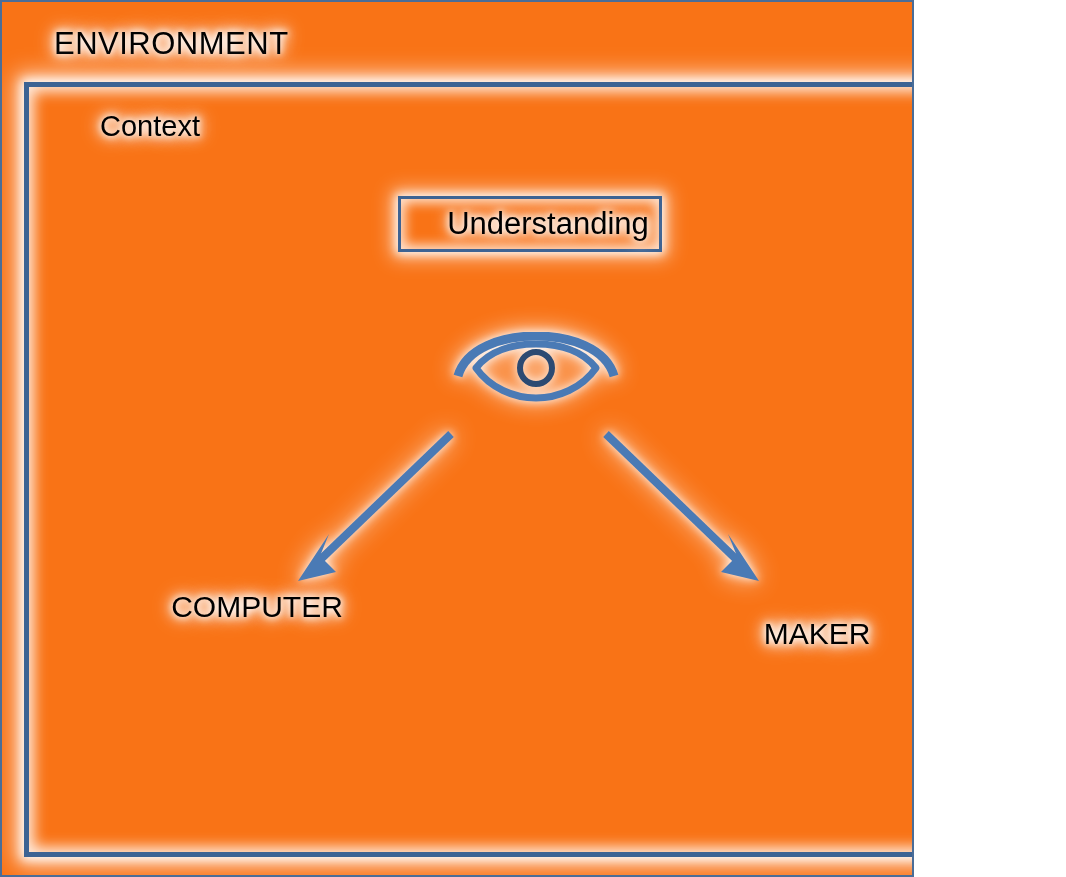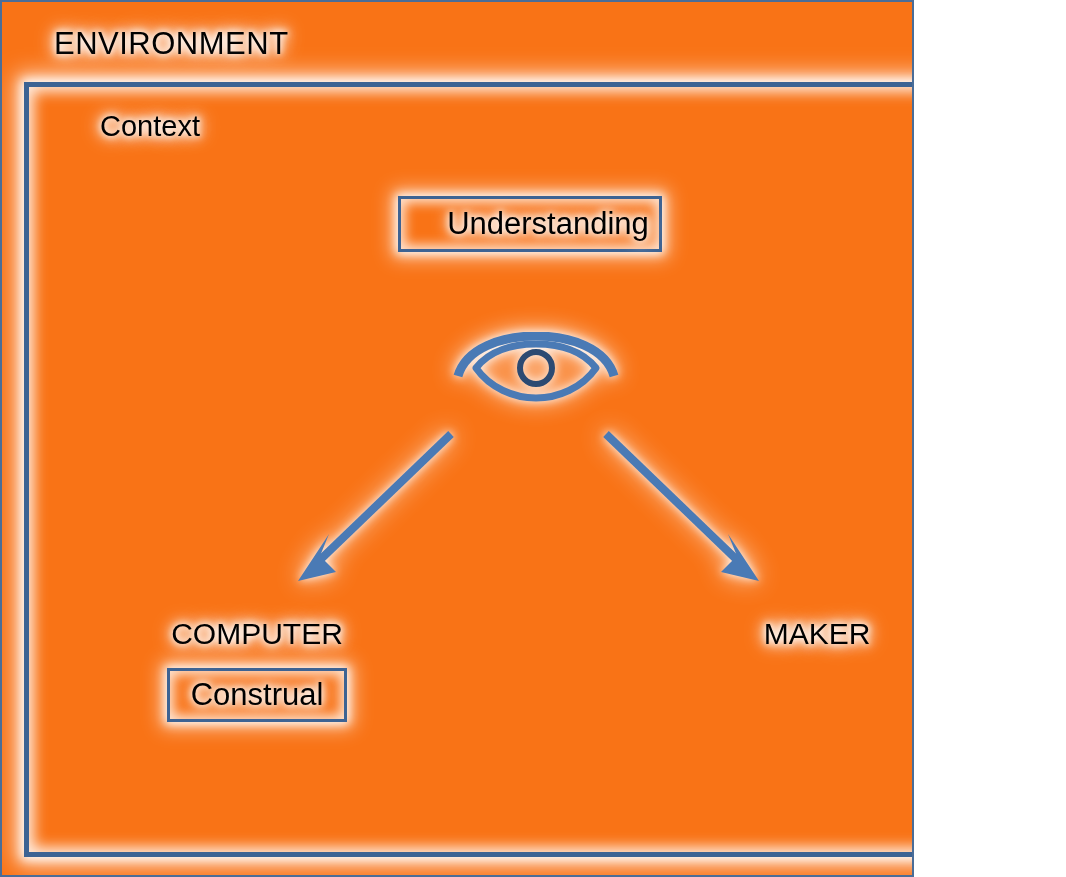--- a/index.html
+++ b/index.html
@@ -90,21 +90,21 @@
     position: absolute;
     font-size: 30px;
     color: #000000;
     white-space: nowrap;
     text-align: center;
     text-shadow:
       0 0 6px #ffffff, 0 0 10px #ffffff, 0 0 14px #ffffff,
       0 0 18px #ffffff, 0 0 22px rgba(255,255,255,0.8);
   }
   #cap-maker    { left: 436px; top: 273px; width: 200px; }
-  #cap-computer { left: 155px; top: 615px; width: 200px; }
+  #cap-computer { left: 155px; top: 588px; width: 200px; }
   #cap-domain   { left: 715px; top: 615px; width: 200px; }
 
   
   #eye-icon {
     position: absolute;
     left: 448px;
     top: 330px;
     width: 172px;
     height: 76px;
   }
@@ -165,19 +165,16 @@
       </g>
 
       <g>
         <line x1="604" y1="432" x2="734" y2="557" stroke="#4a7ab5" stroke-width="8" stroke-linecap="butt"></line>
         <path d="M 757 579 L 719 570 L 735 554 L 726 532 Z" fill="#4a7ab5"></path>
       </g>
     </svg>
   </div>
 
   <div class="caption" id="cap-computer">COMPUTER</div>
-  <div class="node-box" id="box-construal">
-    <span>Construal</span>
-  </div>
 
   <div class="caption" id="cap-domain">MAKER</div>
 
 </div>
 
 </body></html>

